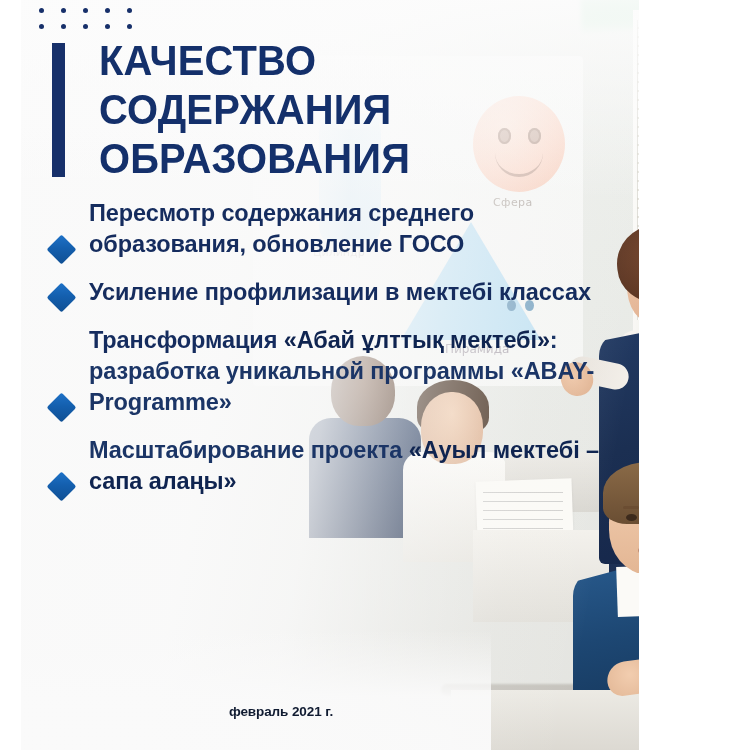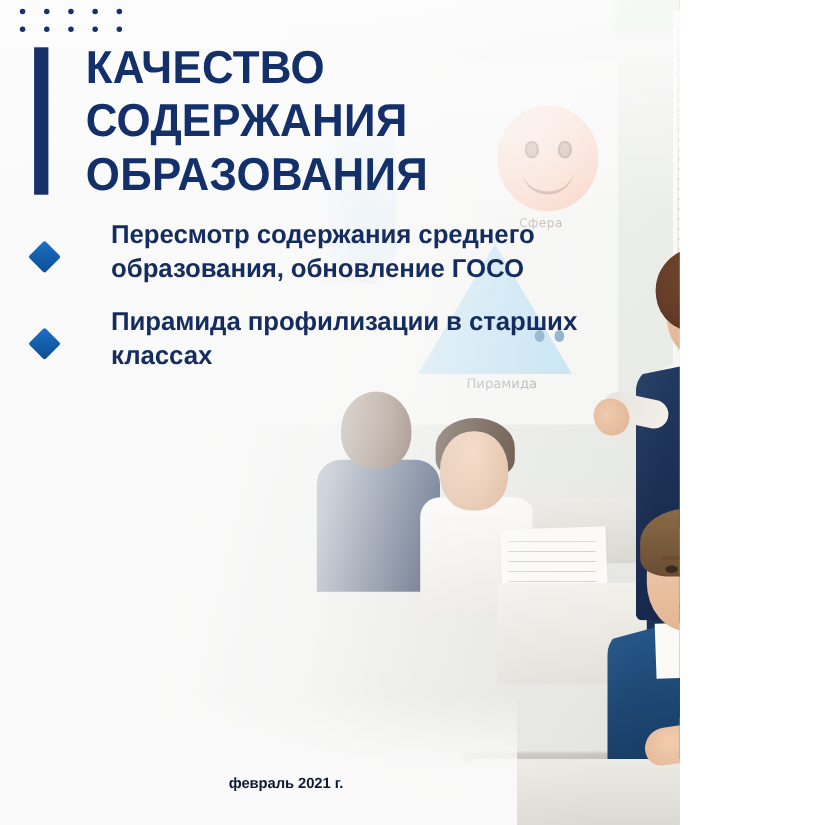--- a/index.html
+++ b/index.html
@@ -8,20 +8,21 @@
     padding: 0;
     background: #ffffff;
   }
   #slide {
     position: relative;
     width: 618px;
     height: 750px;
     overflow: hidden;
     font-family: "Liberation Sans", "DejaVu Sans", sans-serif;
     background: #f2f3f1;
+    margin-left: 21px;
     -webkit-font-smoothing: antialiased;
   }
 
   
   .photo {
     position: absolute;
     inset: 0;
     overflow: hidden;
   }
   .ph-wall {
@@ -432,23 +433,22 @@
   }
 
   .bullets {
     position: absolute;
     left: 24px; top: 198px;
     width: 560px;
   }
   .bullet {
     position: relative;
     display: flex;
-    align-items: center;
+    align-items: flex-end;
     margin-bottom: 17px;
-    gap: 33px;
   }
   .diamond {
     flex: 0 0 auto;
     width: 21px; height: 21px;
     margin: 8px 17px 0 6px;
     background: linear-gradient(135deg, #1e72c8 0%, #145fae 45%, #0f4f93 100%);
     transform: rotate(45deg);
     border-radius: 2px;
   }
   .btext {
@@ -594,21 +594,29 @@
 
     <h1 class="title">КАЧЕСТВО СОДЕРЖАНИЯ ОБРАЗОВАНИЯ</h1>
 
     <div class="bullets" id="bullet-list">
         <div class="bullet">
           <span class="diamond"></span>
           <div class="btext"><span>Пересмотр содержания среднего образования, обновление ГОСО</span></div>
         </div>
         <div class="bullet">
           <span class="diamond"></span>
-          <div class="btext"><span>Пирамида профилизации в старших классах</span></div>
+          <div class="btext"><span>Усиление профилизации в мектебі классах</span></div>
+        </div>
+        <div class="bullet">
+          <span class="diamond"></span>
+          <div class="btext"><span>Трансформация </span><span class="strong">«Абай ұлттық мектебі»</span><span class="light">: разработка уникальной программы «ABAY-Programme»</span></div>
+        </div>
+        <div class="bullet">
+          <span class="diamond"></span>
+          <div class="btext"><span class="light">Масштабирование проекта </span><span class="strong">«Ауыл мектебі – сапа алаңы»</span></div>
         </div>
       </div>
 
     <div class="footer">
       <div>февраль 2021 г.</div>
     </div>
 
     <div class="pagebadge">
       <div class="circle">5</div>
     </div>

